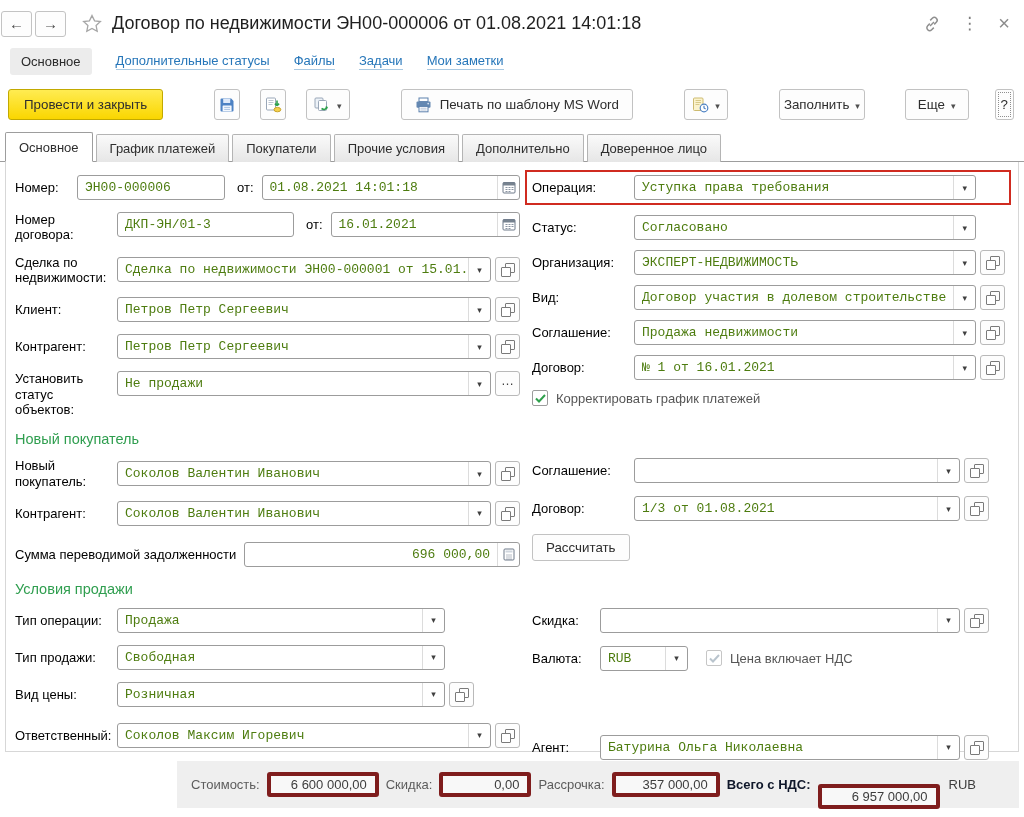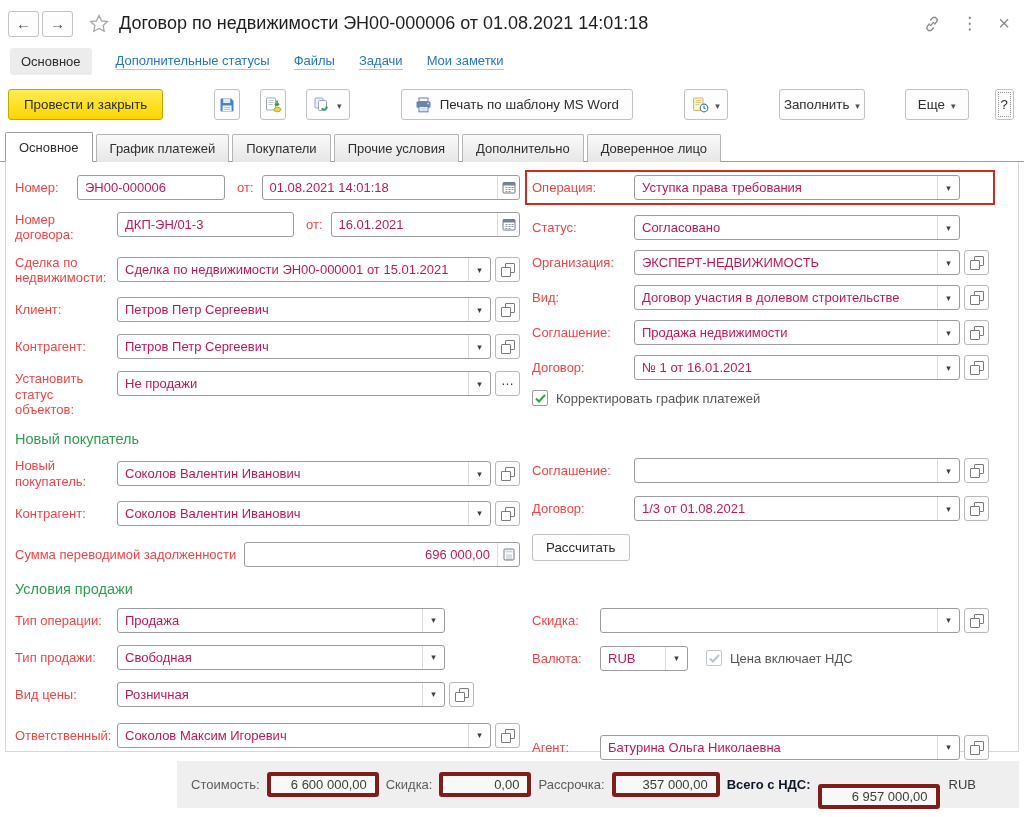--- a/index.html
+++ b/index.html
@@ -2,21 +2,21 @@
 <html><head>
 <meta charset="utf-8">
 <style>
   * { box-sizing: border-box; }
   html,body { margin:0; padding:0; }
   body {
     width:1024px; height:817px; overflow:hidden; background:#fff;
     font-family:"Liberation Sans", sans-serif; font-size:13px; color:#333;
   }
   
-  .titlebar { display:flex; align-items:center; padding:9px 14px 4px 8px; height:42px;justify-content:space-between; }
+  .titlebar { display:flex; align-items:center; padding:9px 14px 4px 1px; height:42px;justify-content:space-between; }
   .navbtns { display:flex; gap:3px; }
   .navbtn { width:31px; height:26px; border:1px solid #c3c3c3; border-radius:3px; background:#fdfdfd;
     display:flex; align-items:center; justify-content:center; color:#4a4a4a; font-size:15px; cursor:pointer; }
   .navbtn.back::before { content:"←"; }
   .navbtn.fwd::before { content:"→"; }
   .star { margin:0 10px 0 16px; display:flex; }
   .wtitle { font-size:18px; color:#1f1f1f; white-space:nowrap; }
   .tb-right { margin-left:auto; display:flex; align-items:center; gap:20px; color:#8c8c8c; }
   .kebab::before { content:"⋮"; font-size:17px; color:#7d7d7d; }
   .wclose::before { content:"×"; font-size:20px; color:#8c8c8c; }
@@ -43,28 +43,28 @@
   .tab.active { background:#fff; border-color:#9d9d9d; border-bottom:1px solid #fff; padding-top:7px; }
   
   .page { margin:0 5px; border:1px solid #d7d7d7; border-top:none; height:590px; padding:13px 9px 8px; }
   .columns { display:flex; }
   .col-l { width:505px; flex:none; }
   .col-r { flex:1; padding-left:12px; padding-right:20px; }
   .frow { display:flex; align-items:center; margin-bottom:12px; }
   .frow.top { align-items:flex-start; }
   .frow.top .field, .frow.top .openbtn, .frow.top .dotsbtn { margin-top:0; }
   .col-r .frow { margin-bottom:10px; }
-  .lbl { color:#ef4444; padding-right:8px; line-height:1.18; flex:none; }
+  .lbl { color:#000000; padding-right:8px; line-height:1.18; flex:none; }
   .w62 { width:62px; } .w102 { width:102px; } .w68 { width:68px; }
   .ml12 { margin-left:12px; }
   .field { display:flex; align-items:center; border:1px solid #9c9c9c; border-radius:3px; height:25px; background:#fff; min-width:0; }
   .flex1 { flex:1; }
   .w148 { width:148px; flex:none; } .w168 { width:177px; flex:none; }
   .w328 { width:328px; flex:none; } .w88 { width:88px; flex:none; }
-  .field .val { flex:1; padding:0 7px; white-space:nowrap; overflow:hidden; color:#be185d; min-width:0; }
+  .field .val { flex:1; padding:0 7px; white-space:nowrap; overflow:hidden; color:#4d7c0f; min-width:0;font-family:Liberation Mono, monospace; }
   .val-r { text-align:right; }
   .fbtn { flex:none; width:22px; height:100%; display:flex; align-items:center; justify-content:center;
     border-left:1px solid #dcdcdc; cursor:pointer; }
   .dd::before { content:"▾"; font-size:9px; color:#3f3f3f; }
   .openbtn, .dotsbtn { width:25px; height:25px; flex:none; border:1px solid #b9b9b9; border-radius:3px;
     background:#fdfdfd; margin-left:4px; position:relative; cursor:pointer; }
   .openbtn::after { content:""; position:absolute; left:9px; top:5px; width:8px; height:8px;
     border:1px solid #7a7a7a; border-radius:1px; background:#fdfdfd; }
   .openbtn::before { content:""; position:absolute; left:5px; top:9px; width:8px; height:8px;
     border:1px solid #7a7a7a; border-radius:1px; background:#fff; z-index:1; }

